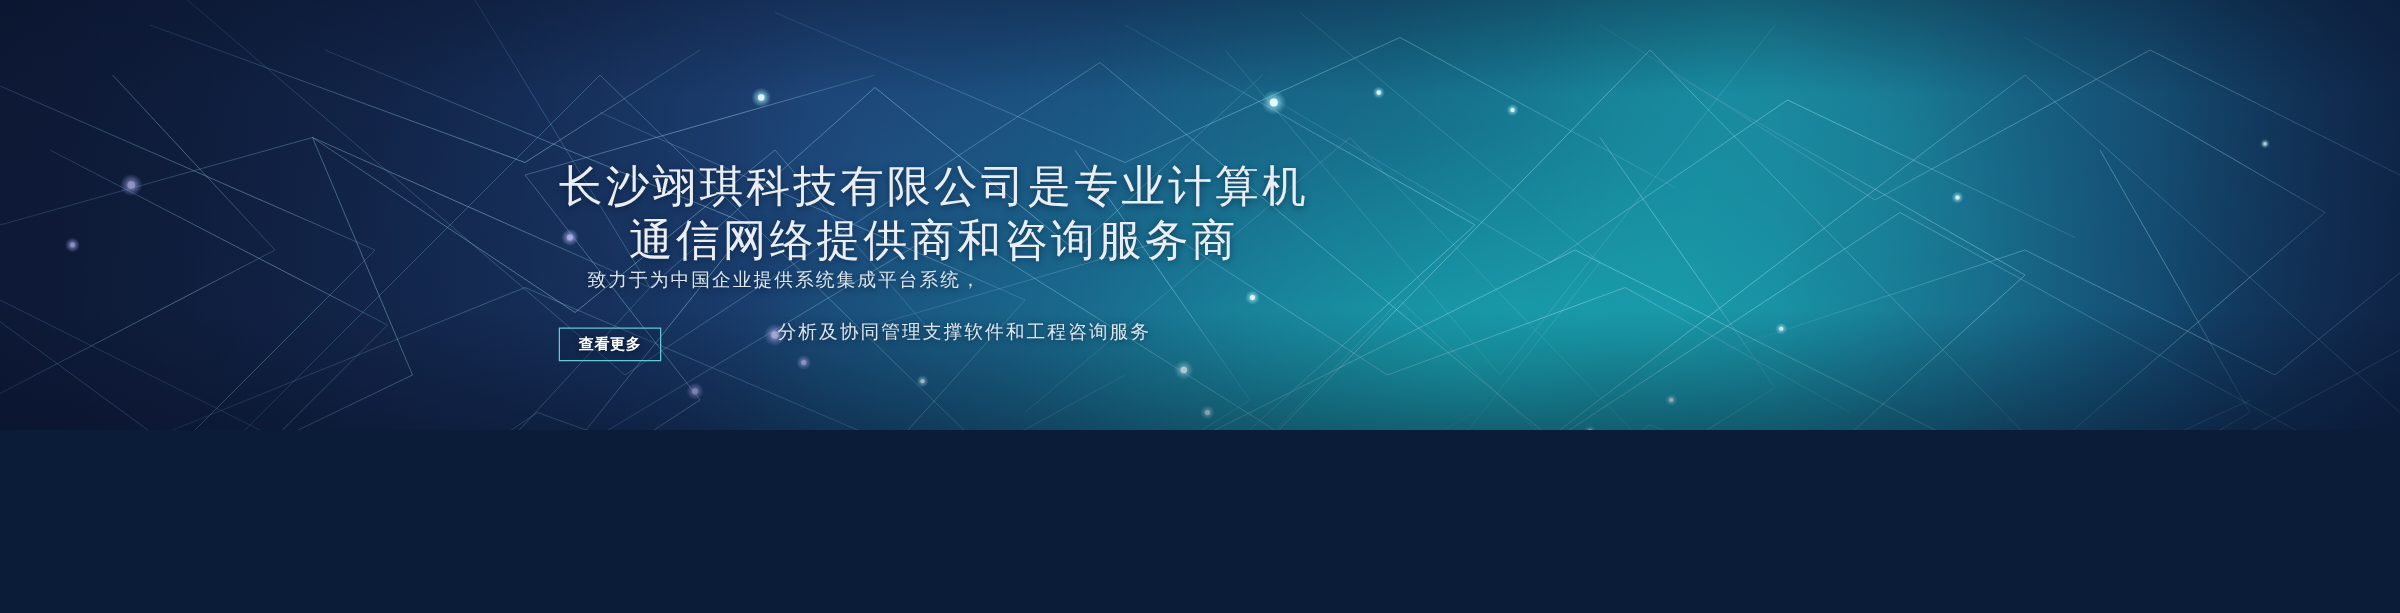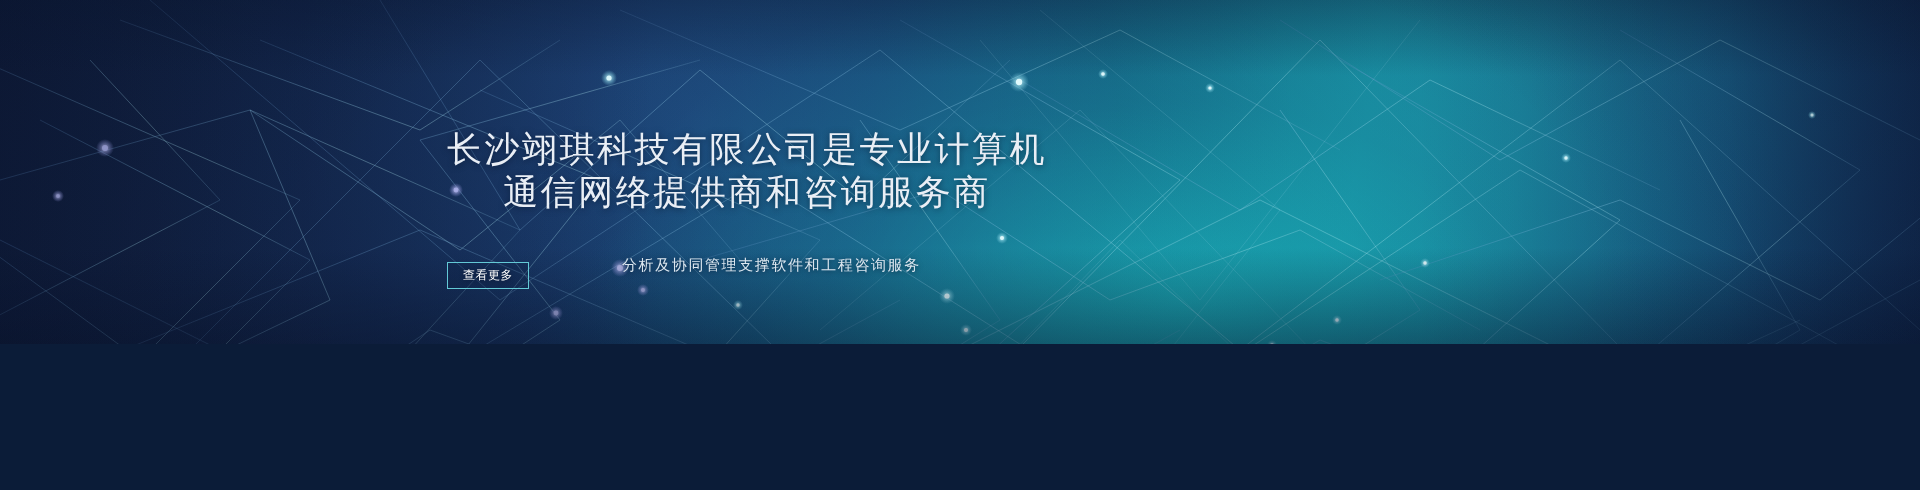--- a/index.html
+++ b/index.html
@@ -78,20 +78,21 @@
     width:82px; height:27px;
     border:1px solid #63c9d6;
     background:rgba(10,30,60,0.18);
     color:#ffffff;
     font-family:"Liberation Sans", sans-serif;
     font-size:12px;
     letter-spacing:0.5px;
     display:flex; align-items:center; justify-content:center;
     cursor:pointer;
     text-shadow:0 1px 4px rgba(4,14,34,0.6);
+    font-weight:bold;
   }
 </style>
 </head>
 <body>
 
 <div id="hero">
 
   <div class="bg-base"></div>
   <div class="bg-dark-left"></div>
   <div class="bg-dark-right"></div>
@@ -210,18 +211,19 @@
 
   <div class="bg-vignette"></div>
 
   <div class="content">
 
     <div class="headline">
       <span>长沙翊琪科技有限公司是专业计算机</span>
       <span class="l2">通信网络提供商和咨询服务商</span>
     </div>
 
+    <div class="sub sub-1">致力于为中国企业提供系统集成平台系统，</div>
     <div class="sub sub-2">分析及协同管理支撑软件和工程咨询服务</div>
 
     <div class="btn">查看更多</div>
 
   </div>
 </div>
 
 </body></html>

